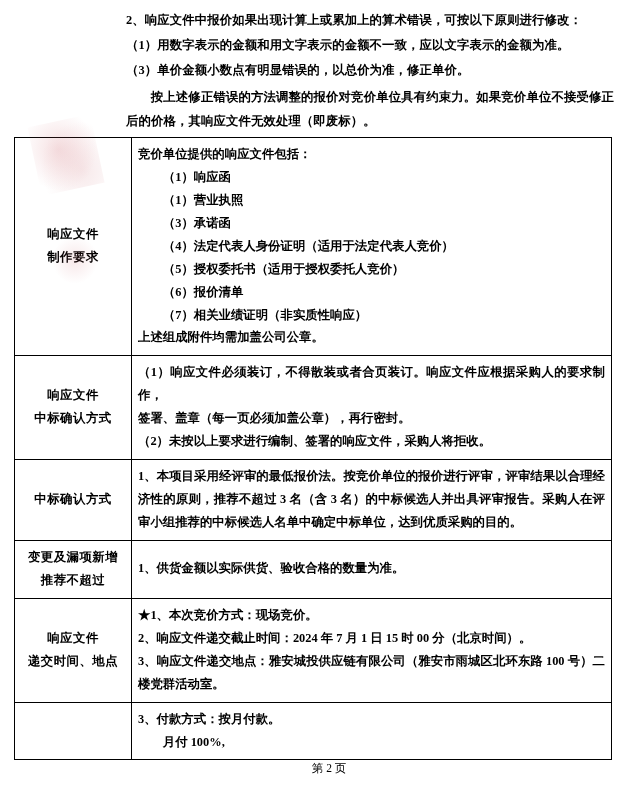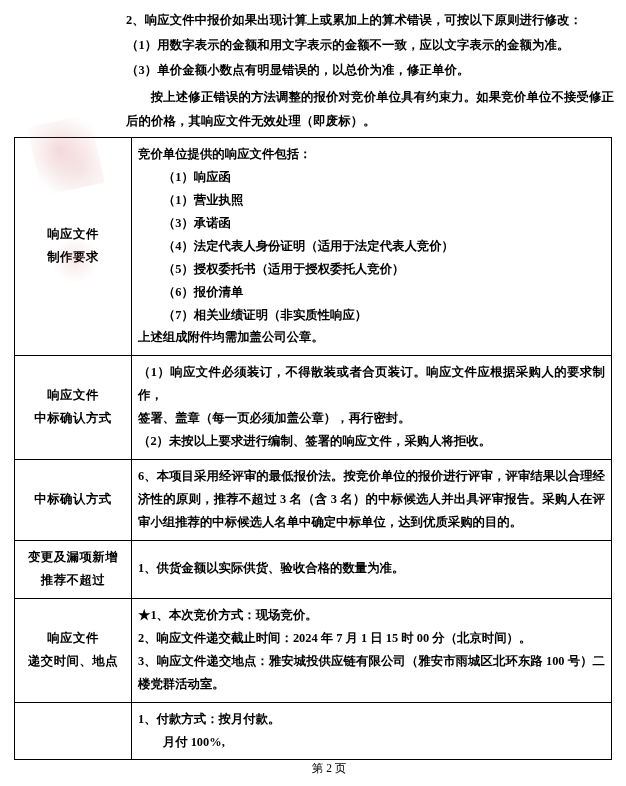--- a/index.html
+++ b/index.html
@@ -151,21 +151,21 @@
           <p>签署、盖章（每一页必须加盖公章），再行密封。</p>
           <p>（2）未按以上要求进行编制、签署的响应文件，采购人将拒收。</p>
         </td>
       </tr>
 
       <tr>
         <td class="label">
           <span class="l2">中标确认方式</span>
         </td>
         <td class="content">
-          <p>6、本项目采用经评审的最低报价法。按竞价单位的报价进行评审，评审结果以合理经济性的原则，推荐不超过 3 名（含 3 名）的中标候选人并出具评审报告。采购人在评审小组推荐的中标候选人名单中确定中标单位，达到优质采购的目的。</p>
+          <p>1、本项目采用经评审的最低报价法。按竞价单位的报价进行评审，评审结果以合理经济性的原则，推荐不超过 3 名（含 3 名）的中标候选人并出具评审报告。采购人在评审小组推荐的中标候选人名单中确定中标单位，达到优质采购的目的。</p>
         </td>
       </tr>
 
       <tr>
         <td class="label">
           <span class="l2">变更及漏项新增</span>
           <span class="l2">推荐不超过</span>
         </td>
         <td class="content">
           <p>1、供货金额以实际供货、验收合格的数量为准。</p>
@@ -182,21 +182,21 @@
           <p>2、响应文件递交截止时间：2024 年 7 月 1 日 15 时 00 分（北京时间）。</p>
           <p>3、响应文件递交地点：雅安城投供应链有限公司（雅安市雨城区北环东路 100 号）二楼党群活动室。</p>
         </td>
       </tr>
 
       <tr>
         <td class="label">
           
         </td>
         <td class="content">
-          <p>1、付款方式：按月付款。</p>
+          <p>3、付款方式：按月付款。</p>
           <p class="ind">月付 100%,</p>
 
         </td>
       </tr>
 
     </tbody>
   </table>
 
   <div class="pagenum">第 2 页</div>
 </div>

